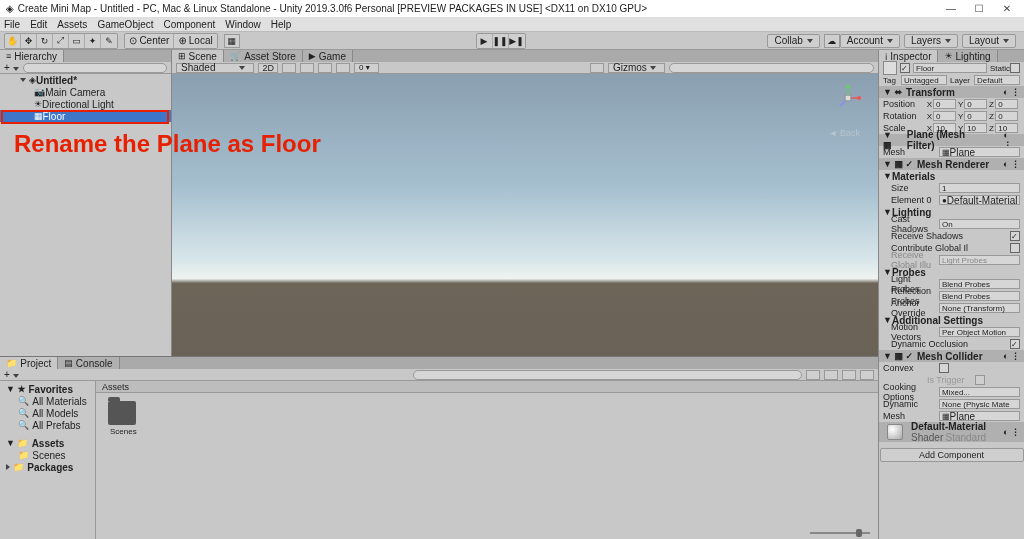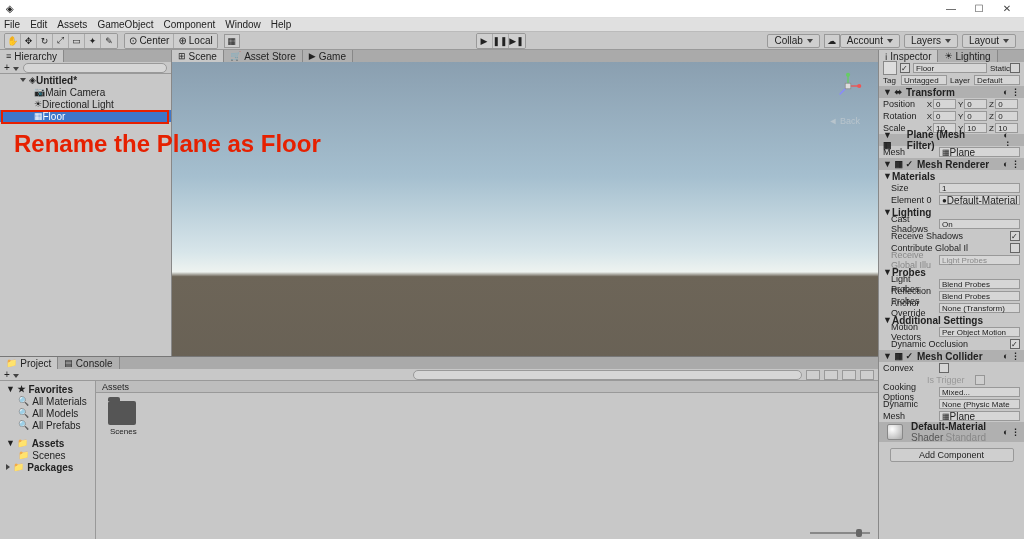--- a/index.html
+++ b/index.html
@@ -69,33 +69,34 @@
 .back{position:absolute;top:54px;right:18px;font-size:9px;color:#b8c4cc;}
 .insp-header{height:12px;background:#bdbdbd;display:flex;align-items:center;padding:0 4px;font-size:9px;font-weight:bold;gap:4px;}
 .insp-header.dark{background:#b0b0b0;}
 .insp-row{height:12px;display:flex;align-items:center;padding:0 4px;font-size:9px;}
 .insp-label{width:56px;font-size:9px;}
 .insp-field{flex:1;height:10px;background:#d6d6d6;border:1px solid #999;font-size:8px;padding-left:2px;display:flex;align-items:center;}
 .xyz-field{width:28px;height:10px;background:#d6d6d6;border:1px solid #999;font-size:8px;padding-left:2px;display:flex;align-items:center;margin-right:2px;}
 .xyz-lbl{width:8px;font-size:8px;}
 .chk{width:10px;height:10px;border:1px solid #666;background:#d6d6d6;display:inline-block;}
 .chk.on::after{content:"✓";font-size:8px;position:relative;top:-2px;}
-.addcomp{margin:6px auto;width:124px;height:14px;background:#cfcfcf;border:1px solid #999;border-radius:2px;display:flex;align-items:center;justify-content:center;font-size:9px;}
+.addcomp{margin:6px auto;width:144px;height:14px;background:#cfcfcf;border:1px solid #999;border-radius:2px;display:flex;align-items:center;justify-content:center;font-size:9px;}
 .tri{display:inline-block;width:0;height:0;border-left:3px solid transparent;border-right:3px solid transparent;border-top:4px solid #444;}
 .tri-r{display:inline-block;width:0;height:0;border-top:3px solid transparent;border-bottom:3px solid transparent;border-left:4px solid #444;}
 .matprev{width:16px;height:16px;background:radial-gradient(circle at 30% 30%,#fff,#aaa);border:1px solid #888;border-radius:2px;margin:2px 4px;}
 .proj-slider{height:12px;display:flex;align-items:center;justify-content:flex-end;padding-right:8px;}
 .slider-track{width:60px;height:2px;background:#888;position:relative;}
 .slider-thumb{position:absolute;right:8px;top:-3px;width:6px;height:8px;background:#666;border-radius:2px;}
 </style>
 </head>
 <body>
 
 <div class="titlebar">
   <span style="margin-right:4px;">◈</span>
+  <span>Create Mini Map - Untitled - PC, Mac &amp; Linux Standalone - Unity 2019.3.0f6 Personal [PREVIEW PACKAGES IN USE] &lt;DX11 on DX10 GPU&gt;</span>
   <div class="spacer"></div>
   <div class="winbtn">—</div>
   <div class="winbtn">☐</div>
   <div class="winbtn">✕</div>
 </div>
 
 <div class="menubar">
   <span>File</span>
   <span>Edit</span>
   <span>Assets</span>
@@ -175,20 +176,39 @@
       
     </div>
   </div>
 
   <div class="center">
     <div class="sceneview">
       <div class="tabstrip">
         <div class="tab">⊞ <span>Scene</span></div>
         <div class="tab dim">🛒 <span>Asset Store</span></div>
         <div class="tab dim">▶ <span>Game</span></div>
+      </div>
+      <div class="scene-toolbar">
+        <div class="scene-dd">
+            <span>Shaded</span> 
+            <span class="tri" style="margin-left:24px;"></span>
+          </div>
+        <div class="scene-dd" style="padding:0 3px;">2D</div>
+        <div class="scene-tbb"></div>
+        <div class="scene-tbb"></div>
+        <div class="scene-tbb"></div>
+        <div class="scene-tbb"></div>
+        <div class="scene-dd" style="font-size:8px;">0 ▾</div>
+        <div class="spacer"></div>
+        <div class="scene-tbb"></div>
+        <div class="scene-dd">
+            <span>Gizmos</span> 
+            <span class="tri" style="margin-left:3px;"></span>
+          </div>
+        <div class="hier-search" style="width:100px;" title="All"></div>
       </div>
       <div class="scene-viewport">
         <svg class="gizmo" viewBox="0 0 40 40">
           <line x1="20" y1="20" x2="20" y2="4" stroke="#6c6" stroke-width="2"></line>
           <line x1="20" y1="20" x2="36" y2="20" stroke="#e55" stroke-width="2"></line>
           <line x1="20" y1="20" x2="8" y2="32" stroke="#88f" stroke-width="2"></line>
           <rect x="16" y="16" width="8" height="8" fill="#ddd" stroke="#888"></rect>
           <circle cx="20" cy="4" r="3" fill="#6c6"></circle>
           <circle cx="36" cy="20" r="3" fill="#e55"></circle>
         </svg>

